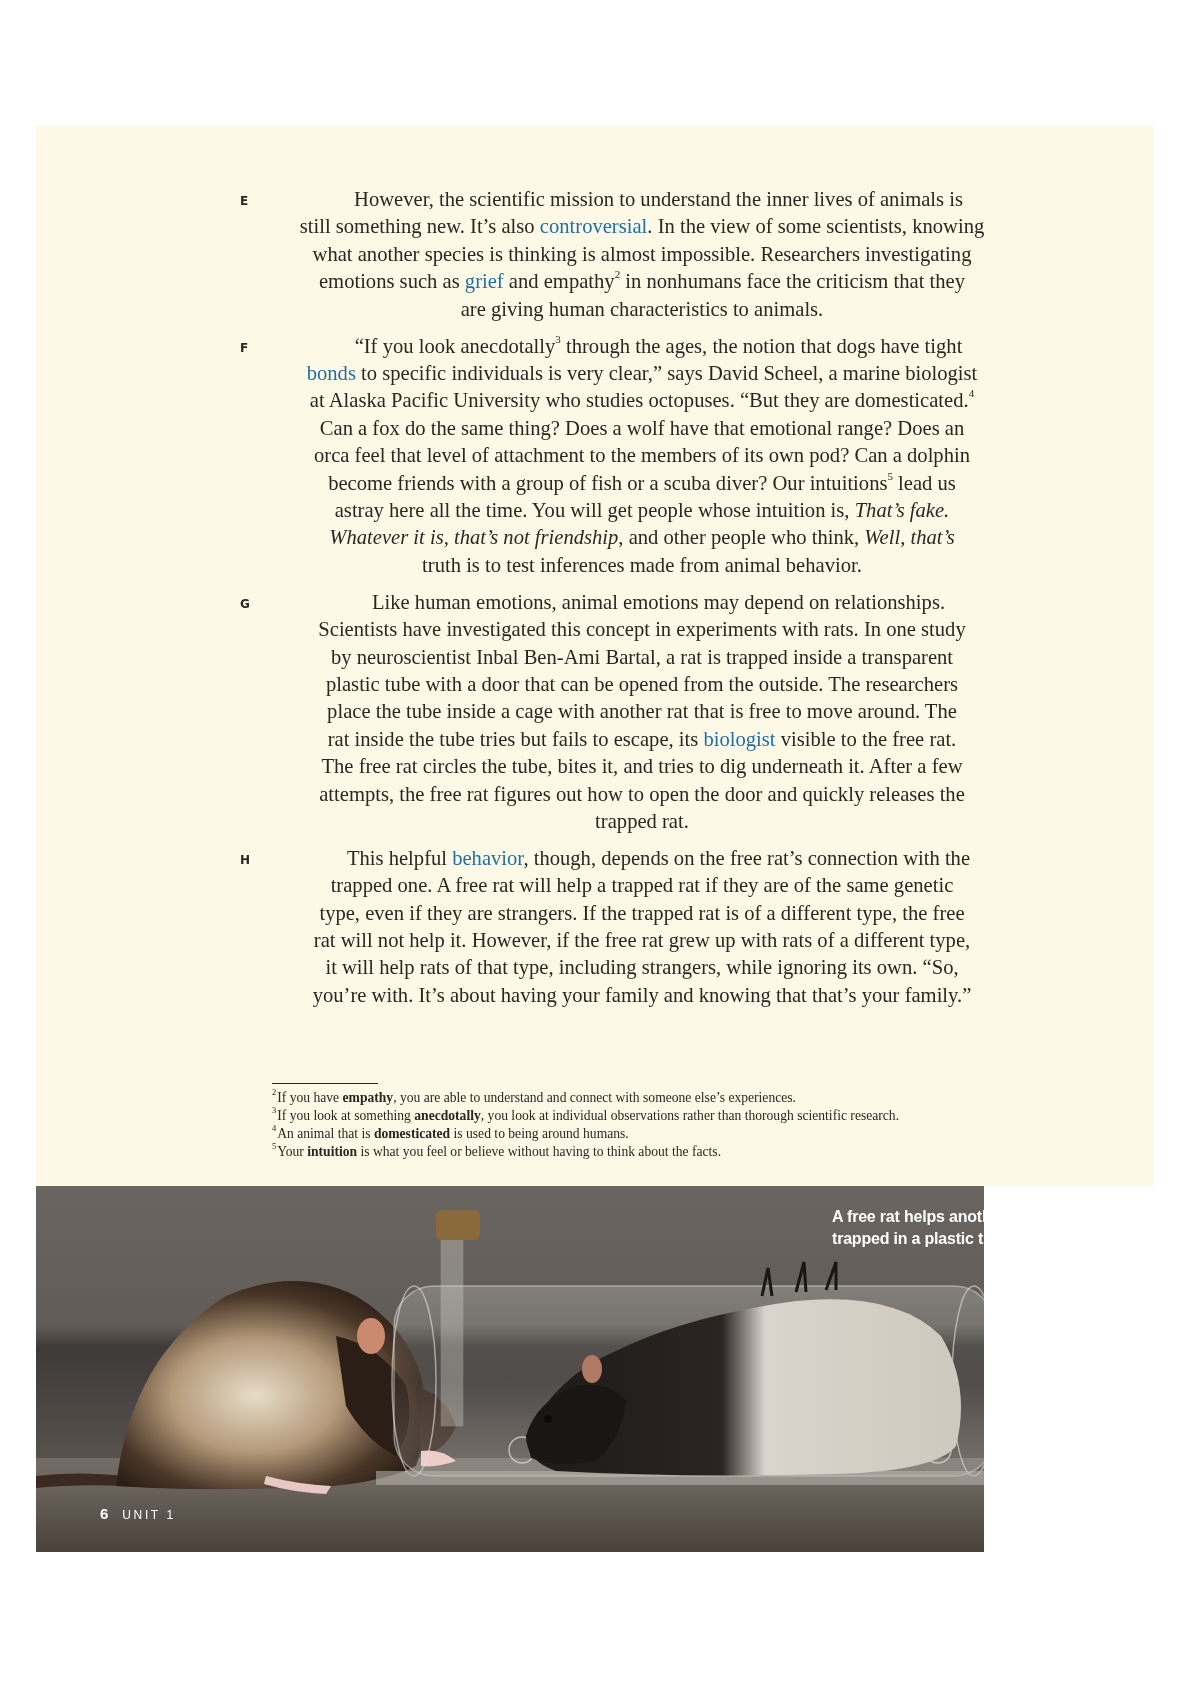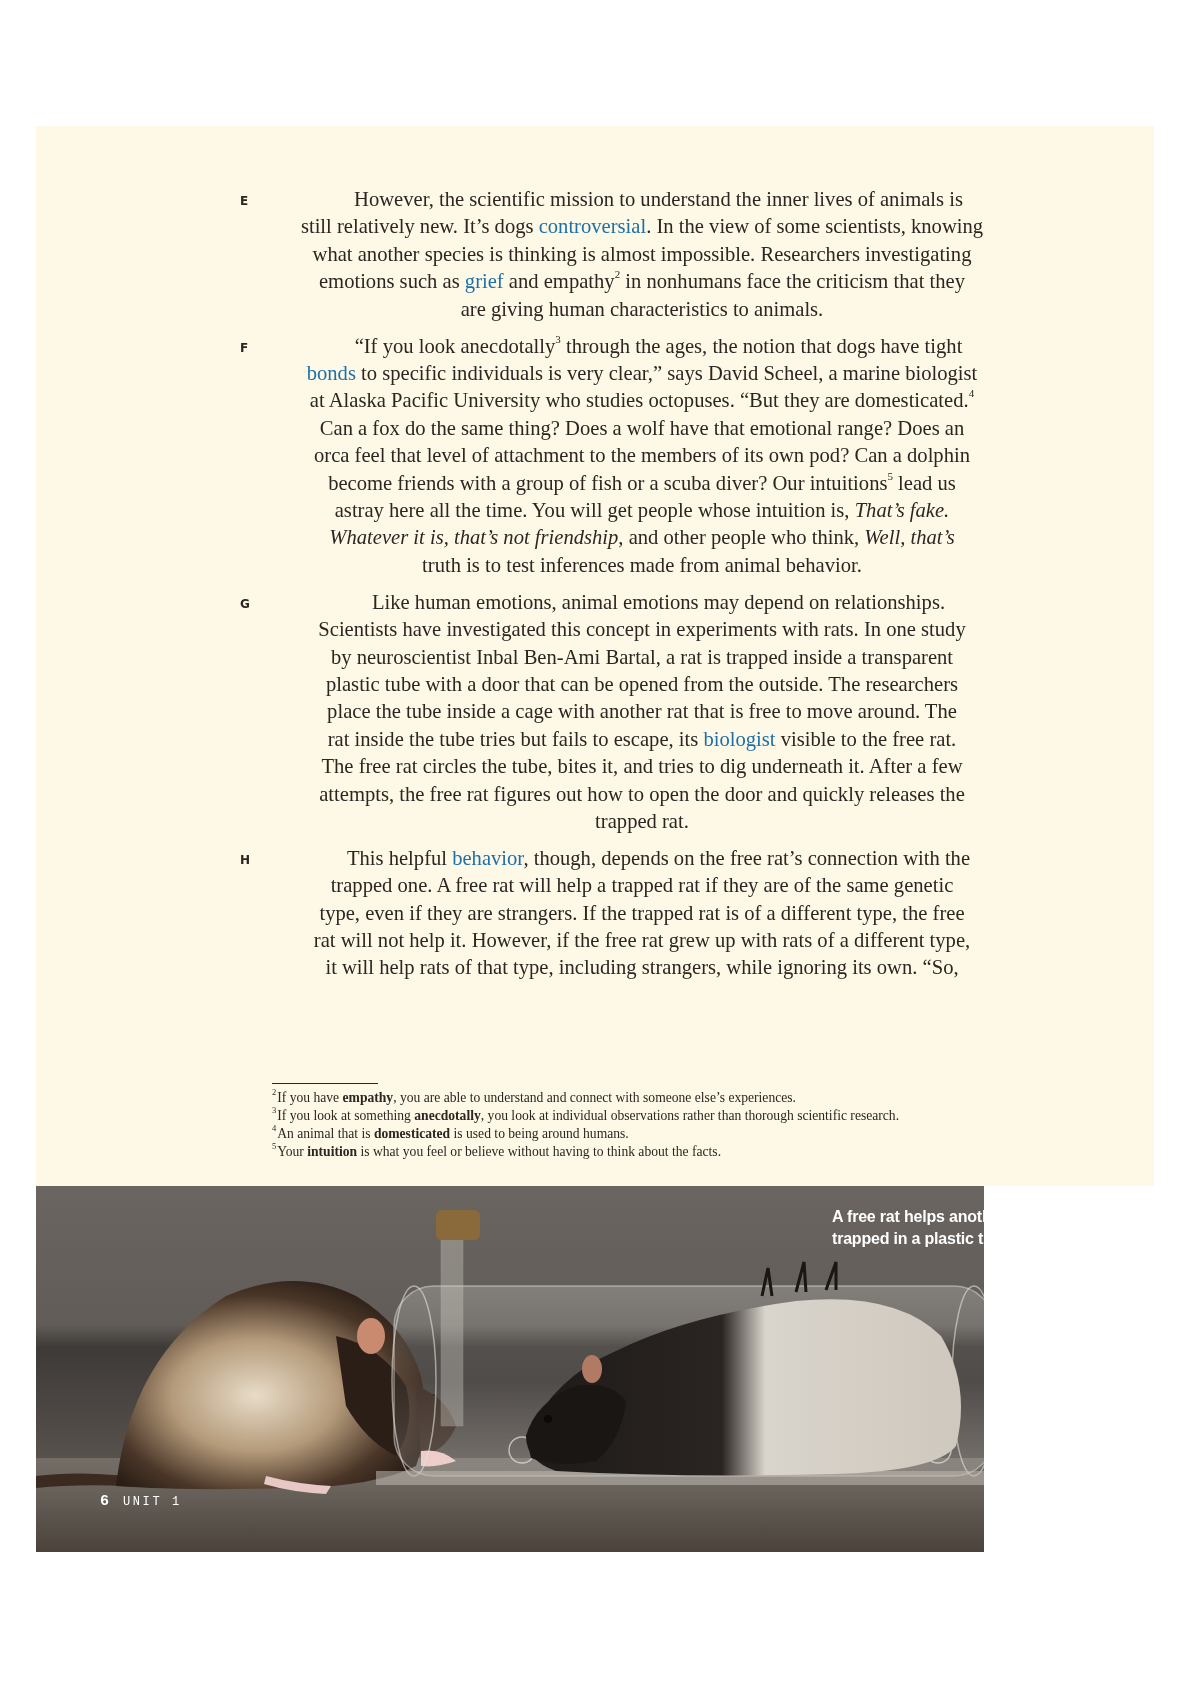--- a/index.html
+++ b/index.html
@@ -110,23 +110,23 @@
       font-family: "Liberation Sans", "DejaVu Sans", sans-serif;
       font-weight: bold;
       font-size: 16px;
       line-height: 22px;
       letter-spacing: -0.2px;
       white-space: nowrap;
     }
     .folio {
       position: absolute;
       left: 64px;
-      top: 306px;
+      top: 319px;
       color: #ffffff;
-      font-family: Liberation Mono, monospace;
+      font-family: Liberation Sans, sans-serif;
       white-space: nowrap;
     }
     .folio-num {
       font-weight: bold;
       font-size: 15px;
       margin-right: 14px;
     }
     .folio-unit {
       font-size: 12px;
       letter-spacing: 2.6px;
@@ -134,21 +134,21 @@
   </style>
 </head>
 <body>
 
 <div class="page-panel"></div>
 
 <div class="article" id="article">
     <div class="para">
       <span class="para-letter">E</span>
       <span class="line first"><span>However, the scientific mission to understand the inner lives of animals is</span></span>
-      <span class="line"><span>still relatively new. It’s dogs </span><span class="vocab">controversial</span><span>. In the view of some scientists, knowing</span></span>
+      <span class="line"><span>still something new. It’s also </span><span class="vocab">controversial</span><span>. In the view of some scientists, knowing</span></span>
       <span class="line"><span>what another species is thinking is almost impossible. Researchers investigating</span></span>
       <span class="line"><span>emotions such as </span><span class="vocab">grief</span><span> and empathy</span><sup>2</sup><span> in nonhumans face the criticism that they</span></span>
       <span class="line"><span>are giving human characteristics to animals.</span></span>
     </div>
     <div class="para">
       <span class="para-letter">F</span>
       <span class="line first"><span>“If you look anecdotally</span><sup>3</sup><span> through the ages, the notion that dogs have tight</span></span>
       <span class="line"><span class="vocab">bonds</span><span> to specific individuals is very clear,” says David Scheel, a marine biologist</span></span>
       <span class="line"><span>at Alaska Pacific University who studies octopuses. “But they are domesticated.</span><sup>4</sup></span>
       <span class="line"><span>Can a fox do the same thing? Does a wolf have that emotional range? Does an</span></span>
@@ -170,20 +170,21 @@
       <span class="line"><span>attempts, the free rat figures out how to open the door and quickly releases the</span></span>
       <span class="line"><span>trapped rat.</span></span>
     </div>
     <div class="para">
       <span class="para-letter">H</span>
       <span class="line first"><span>This helpful </span><span class="vocab">behavior</span><span>, though, depends on the free rat’s connection with the</span></span>
       <span class="line"><span>trapped one. A free rat will help a trapped rat if they are of the same genetic</span></span>
       <span class="line"><span>type, even if they are strangers. If the trapped rat is of a different type, the free</span></span>
       <span class="line"><span>rat will not help it. However, if the free rat grew up with rats of a different type,</span></span>
       <span class="line"><span>it will help rats of that type, including strangers, while ignoring its own. “So,</span></span>
+      <span class="line"><span>you’re with. It’s about having your family and knowing that that’s your family.”</span></span>
     </div>
   </div>
 
 <div class="rule"></div>
 
 <div class="footnotes">
   <div class="footnote"><sup>2</sup><span>If you have </span><b>empathy</b><span>, you are able to understand and connect with someone else’s experiences.</span></div>
   <div class="footnote"><sup>3</sup><span>If you look at something </span><b>anecdotally</b><span>, you look at individual observations rather than thorough scientific research.</span></div>
   <div class="footnote"><sup>4</sup><span>An animal that is </span><b>domesticated</b><span> is used to being around humans.</span></div>
   <div class="footnote"><sup>5</sup><span>Your </span><b>intuition</b><span> is what you feel or believe without having to think about the facts.</span></div>

